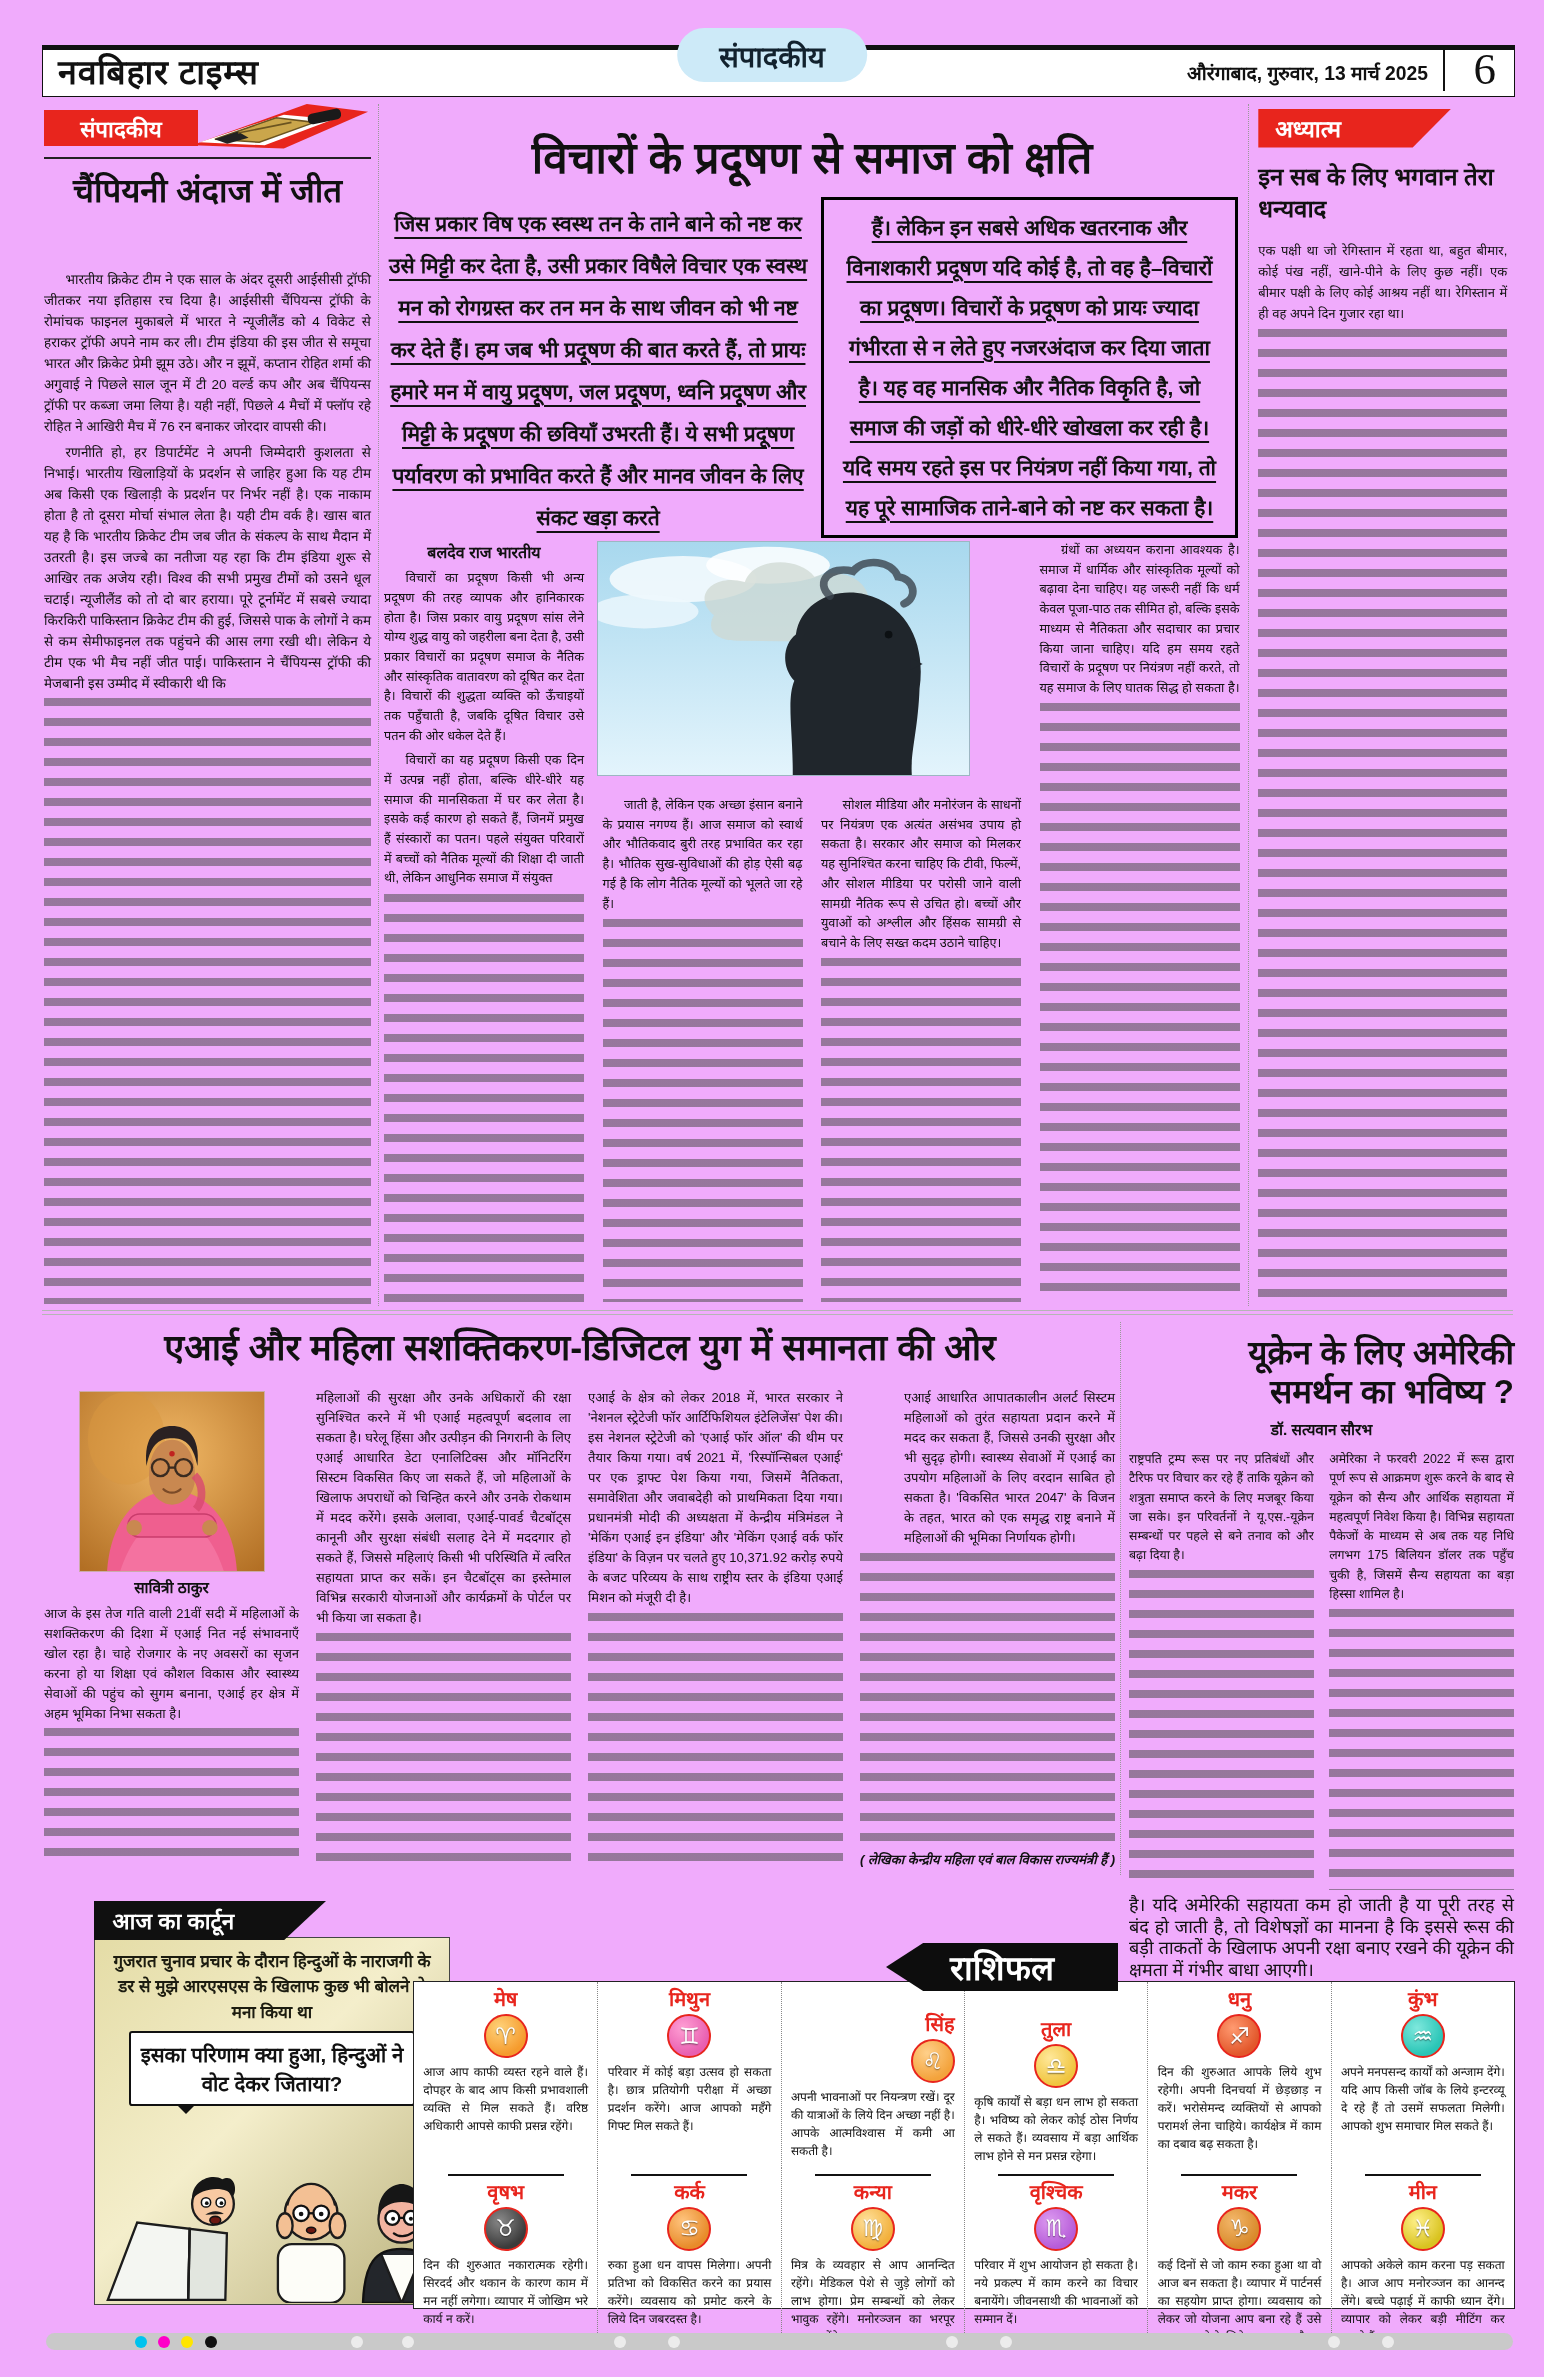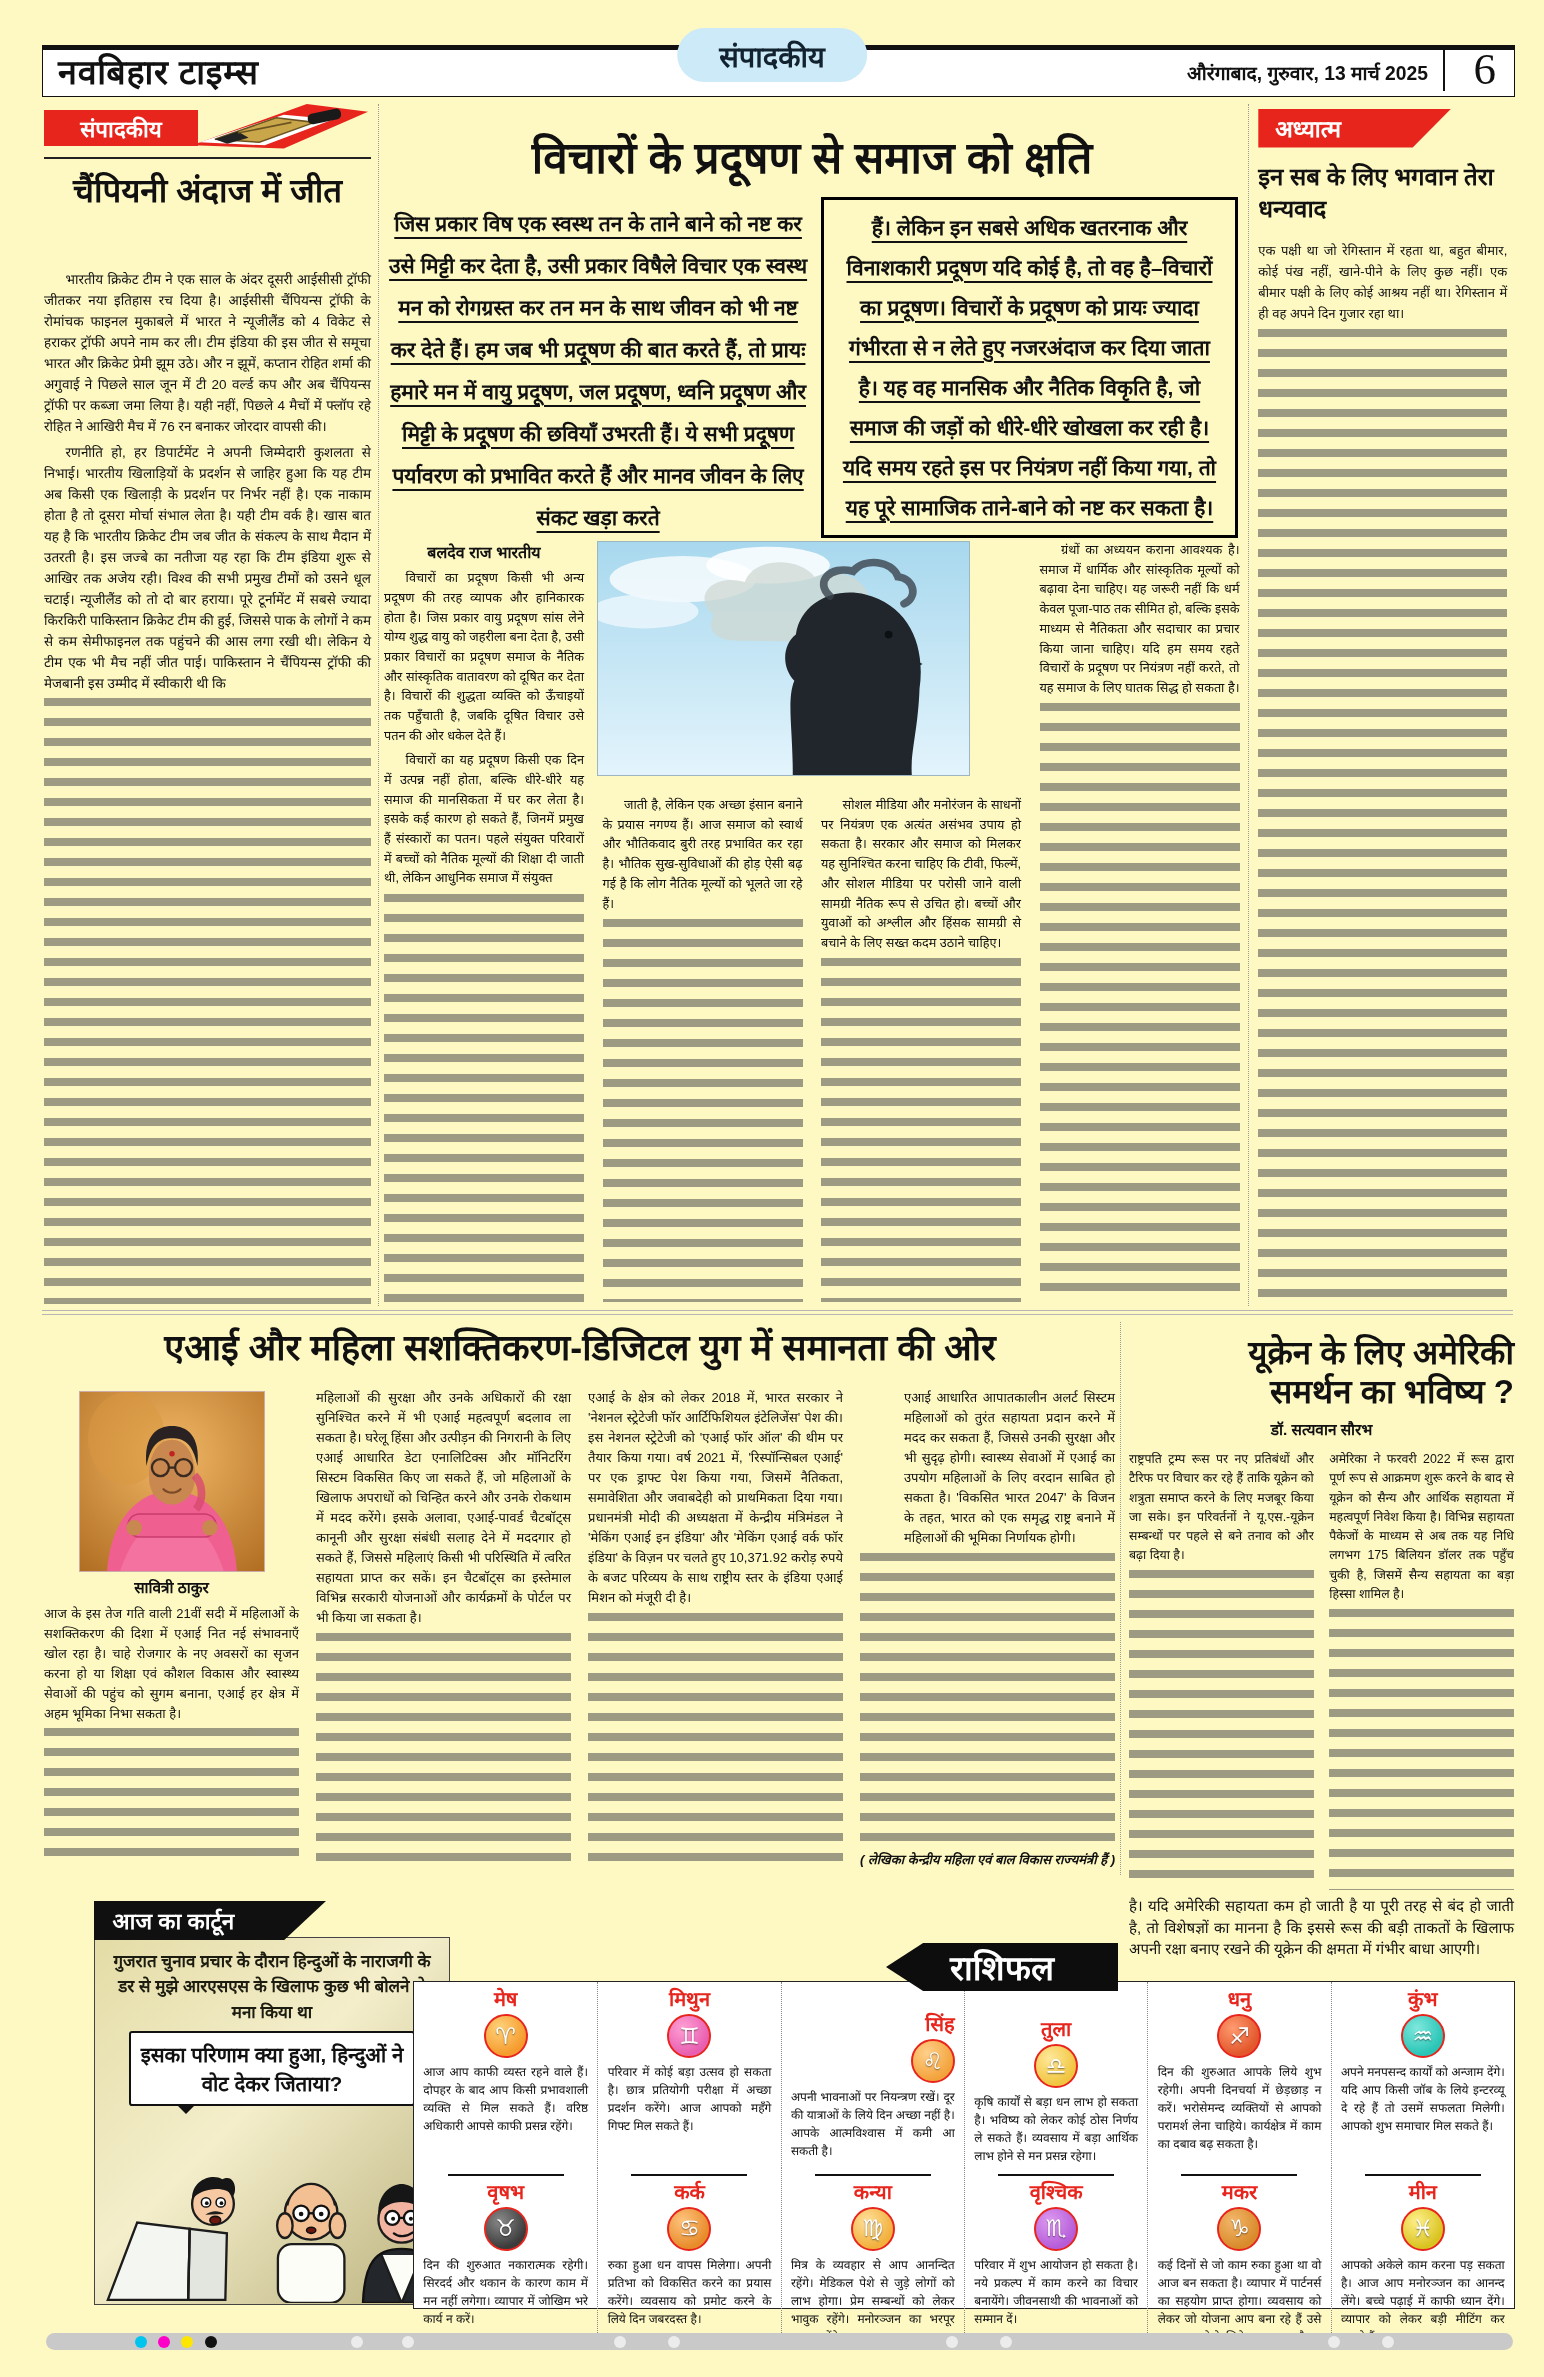--- a/index.html
+++ b/index.html
@@ -1,16 +1,16 @@
 <!DOCTYPE html>
 <html style="font-size:12.4px"><head>
 <meta charset="utf-8">
 <style>
   html,body{margin:0;padding:0;background:#e9e7e2;}
-  #page{position:relative;width:1544px;height:2377px;background:#fef9c3;margin:0 auto;overflow:hidden;
+  #page{position:relative;width:1544px;height:2377px;background:#f0abfc;margin:0 auto;overflow:hidden;
         font-family:"Liberation Sans","DejaVu Sans",sans-serif;color:#111;}
   .abs{position:absolute;}
   
   #header-box{left:42px;top:45px;width:1471px;height:46px;border:1.5px solid #111;border-top:5.4px solid #111;background:#fff;}
   #masthead{left:58px;top:48px;font-size:34px;font-weight:bold;letter-spacing:0.8px;}
   #header-badge{left:50%;transform:translateX(-50%);top:28px;background:#cdeaf8;border-radius:31px;
       padding:7.7px 42px;font-size:29px;font-weight:bold;color:#12222e;}
   #dateline{right:116px;top:59px;font-size:19.3px;font-weight:bold;}
   #pg-divider{right:99px;top:46px;width:2.3px;height:45px;background:#111;}
   #page-number{right:48px;top:43px;font-size:45px;font-weight:normal;font-family:"Liberation Serif","DejaVu Serif",serif;}
@@ -60,21 +60,21 @@
   #ai-cols{position:absolute;left:0;top:66px;width:1072px;height:480px;display:flex;gap:17px;}
   .ai-col{width:255px;height:100%;}
   #ai-photo{width:184px;height:179px;display:block;margin:3.1px auto 4.6px auto;border:0.8px solid #caa;}
   #ai-footer{font-weight:bold;font-style:italic;text-align:center;font-size:13px;margin-top:7.7px;}
   
   #ukr{left:1129px;top:1322px;width:385px;height:664px;}
   #ukr-headline{position:absolute;left:0;top:10.8px;width:385px;text-align:right;font-size:33px;line-height:39px;font-weight:bold;}
   #ukr-byline{position:absolute;left:0;top:97px;width:385px;}
   #ukr-cols{position:absolute;left:0;top:128px;width:385px;height:440px;display:flex;gap:15.4px;}
   .ukr-col{width:185px;height:100%;}
-  #ukr-closing{position:absolute;left:0;top:573px;width:385px;font-size:15px;line-height:21.6px;text-align:justify;font-weight:500;}
+  #ukr-closing{position:absolute;left:0;top:573px;width:385px;font-size:18px;line-height:21.6px;text-align:justify;font-weight:500;}
   
   #cartoon{left:46px;top:1901px;width:357px;height:405px;margin-left:48px;}
   #cartoon-banner{position:absolute;left:0;top:0;width:232px;height:39px;background:#101010;color:#fff;
       font-size:22.4px;font-weight:bold;display:flex;align-items:center;padding-left:18.5px;box-sizing:border-box;
       clip-path:polygon(0 0,100% 0,82% 100%,0 100%);z-index:2;}
   #cartoon-box{position:absolute;left:0;top:36px;width:354px;height:366px;border:1.5px solid #444;
       background:linear-gradient(135deg,#e4dca6 0%,#f4eecb 45%,#b9b07b 100%);}
   #cartoon-caption{margin:10.8px 9.3px 6.2px 9.3px;font-size:17px;line-height:25.5px;font-weight:bold;color:#1c1c10;text-align:center;}
   #cartoon-bubble{position:relative;margin:3.1px 34px 0 34px;background:#fff;border:2.3px solid #111;border-radius:3.1px;
       padding:6.2px 7.7px;font-size:20.5px;line-height:29px;font-weight:bold;text-align:center;}

